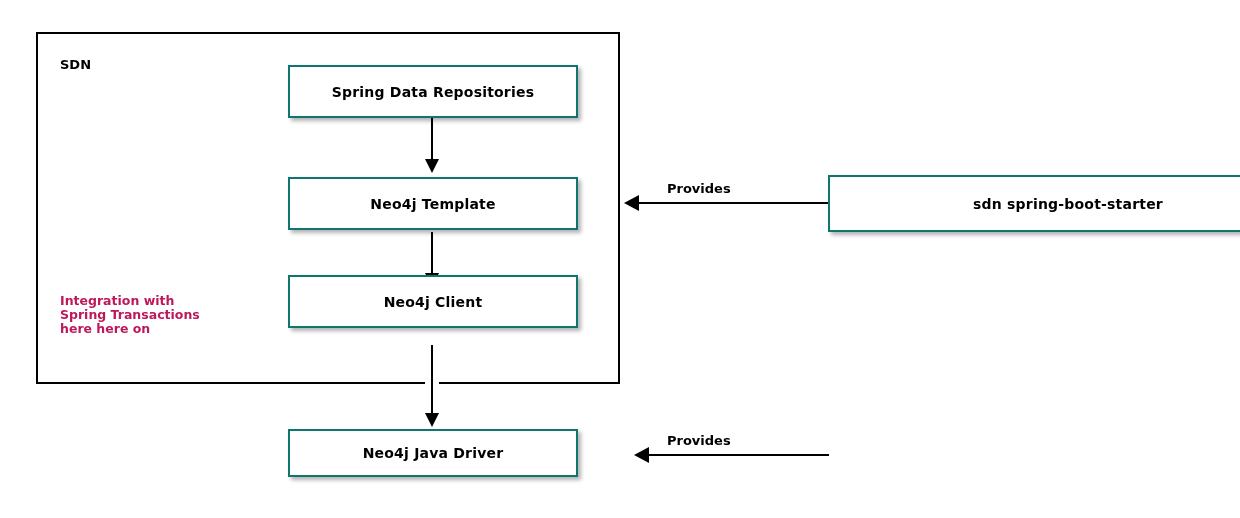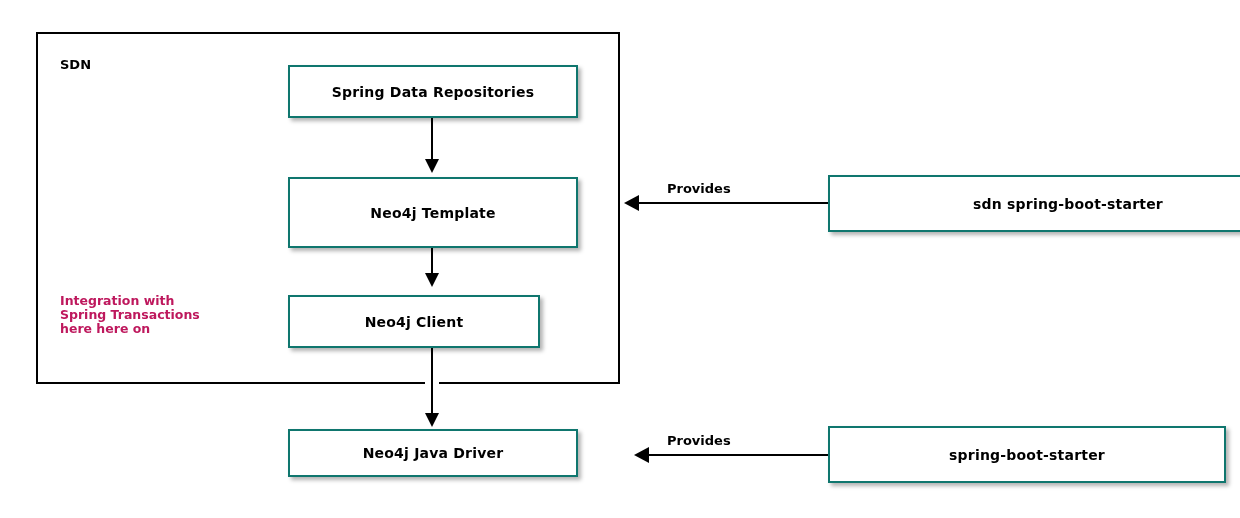--- a/index.html
+++ b/index.html
@@ -126,41 +126,38 @@
 
   <div class="vline" style="left:419px; top:345px; height:71px;"></div>
   <div class="line-break" style="left:413px; top:381px; width:14px; height:6px;"></div>
   <div class="vline" style="left:419px; top:381px; height:35px;"></div>
   <div class="arrow-down" style="left:413px; top:413px;"></div>
 
   <div class="box" style="left:276px; top:65px; width:290px; height:53px;">
     <span class="box-label">Spring Data Repositories</span>
   </div>
 
-  <div class="box" style="left:276px; top:177px; width:290px; height:71px;">
+  <div class="box" style="left:276px; top:177px; width:290px; height:53px;">
     <span class="box-label">Neo4j Template</span>
   </div>
 
-  <div class="box" style="left:276px; top:295px; width:252px; height:53px;">
+  <div class="box" style="left:276px; top:275px; width:290px; height:53px;">
     <span class="box-label">Neo4j Client</span>
   </div>
 
   <div class="box" style="left:276px; top:429px; width:290px; height:48px;">
     <span class="box-label">Neo4j Java Driver</span>
   </div>
 
   <div class="hline" style="left:625px; top:202px; width:192px;"></div>
   <div class="arrow-left" style="left:612px; top:195px;"></div>
   <div class="edge-label" style="left:655px; top:181px;">Provides</div>
 
   <div class="hline" style="left:635px; top:454px; width:182px;"></div>
   <div class="arrow-left" style="left:622px; top:447px;"></div>
   <div class="edge-label" style="left:655px; top:433px;">Provides</div>
 
   <div class="box" style="left:816px; top:175px; width:480px; height:57px;">
     <span class="box-label">sdn spring-boot-starter</span>
   </div>
 
-  <div class="box" style="left:816px; top:426px; width:398px; height:57px;">
-    <span class="box-label">spring-boot-starter</span>
-  </div>
 
 </div>
 
 </body></html>

